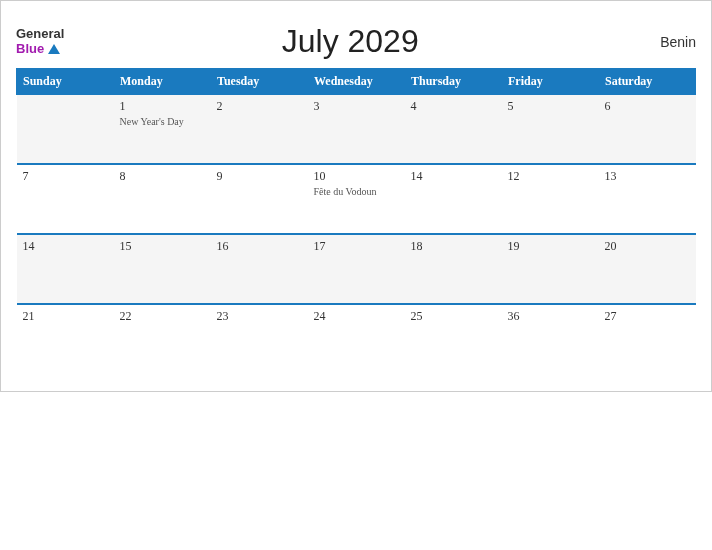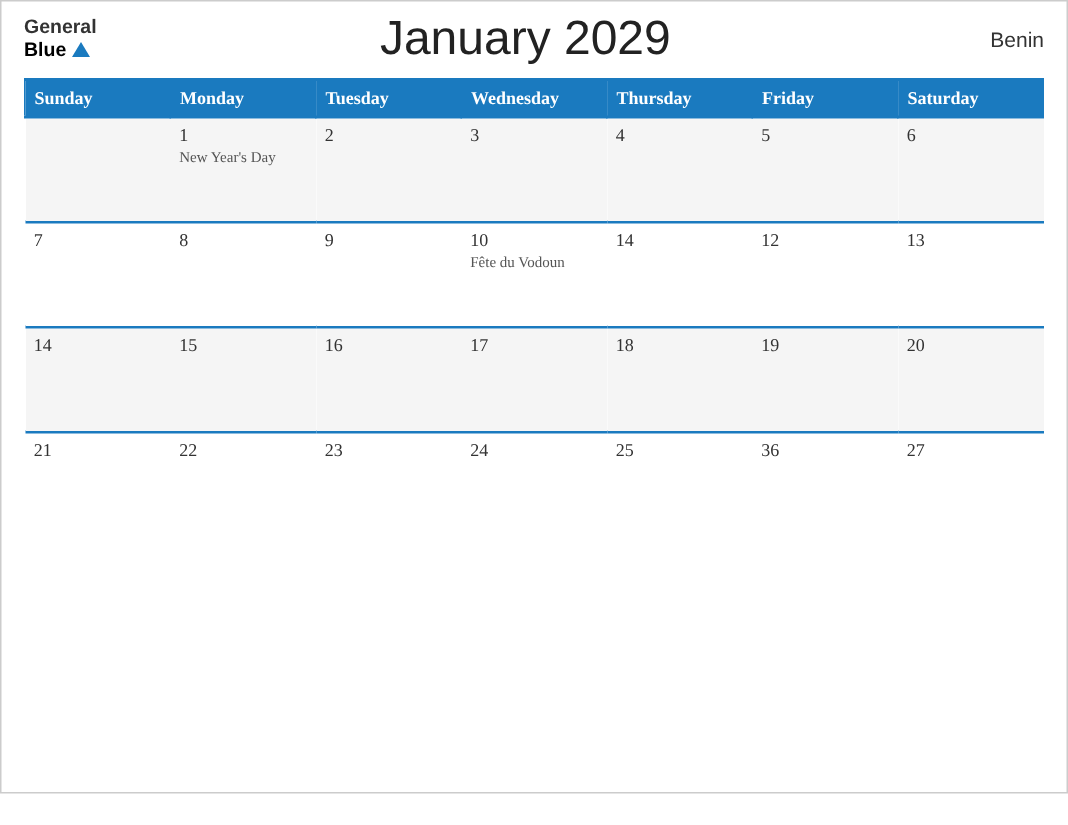--- a/index.html
+++ b/index.html
@@ -5,45 +5,45 @@
     * { box-sizing: border-box; margin: 0; padding: 0; }
     body {
       font-family: Arial, sans-serif;
       background: #fff;
       width: 712px;
       height: 550px;
       overflow: hidden;
     }
     .calendar-container {
       width: 712px;
-      height: 529px;
+      height: 392px;
       background: #fff;
       border: 1px solid #ccc;
-      padding: 6px 15px 10px 15px;
+      padding: 22px 15px 10px 15px;
     }
     .header {
       display: flex;
       align-items: center;
       justify-content: space-between;
       margin-bottom: 8px;
     }
     .logo {
       display: flex;
       flex-direction: column;
       line-height: 1.1;
     }
     .logo-general {
       font-size: 13px;
       font-weight: bold;
       color: #333;
     }
     .logo-blue {
       font-size: 13px;
       font-weight: bold;
-      color: #000000;
+      color: #a21caf;
       display: flex;
       align-items: center;
       gap: 2px;
     }
     .logo-triangle {
       width: 0;
       height: 0;
       border-left: 6px solid transparent;
       border-right: 6px solid transparent;
       border-bottom: 10px solid #1a7abf;
@@ -118,21 +118,21 @@
 
 <div class="calendar-container">
   <div class="header">
     <div class="logo">
       <span class="logo-general">General</span>
       <span class="logo-blue">
         <span>Blue</span>
         <span class="logo-triangle"></span>
       </span>
     </div>
-    <h1 class="month-title">January 2029</h1>
+    <h1 class="month-title">July 2029</h1>
     <div class="country-name">Benin</div>
   </div>
 
   <table class="calendar-grid">
     <thead>
       <tr>
         <th>Sunday</th>
         <th>Monday</th>
         <th>Tuesday</th>
         <th>Wednesday</th>

